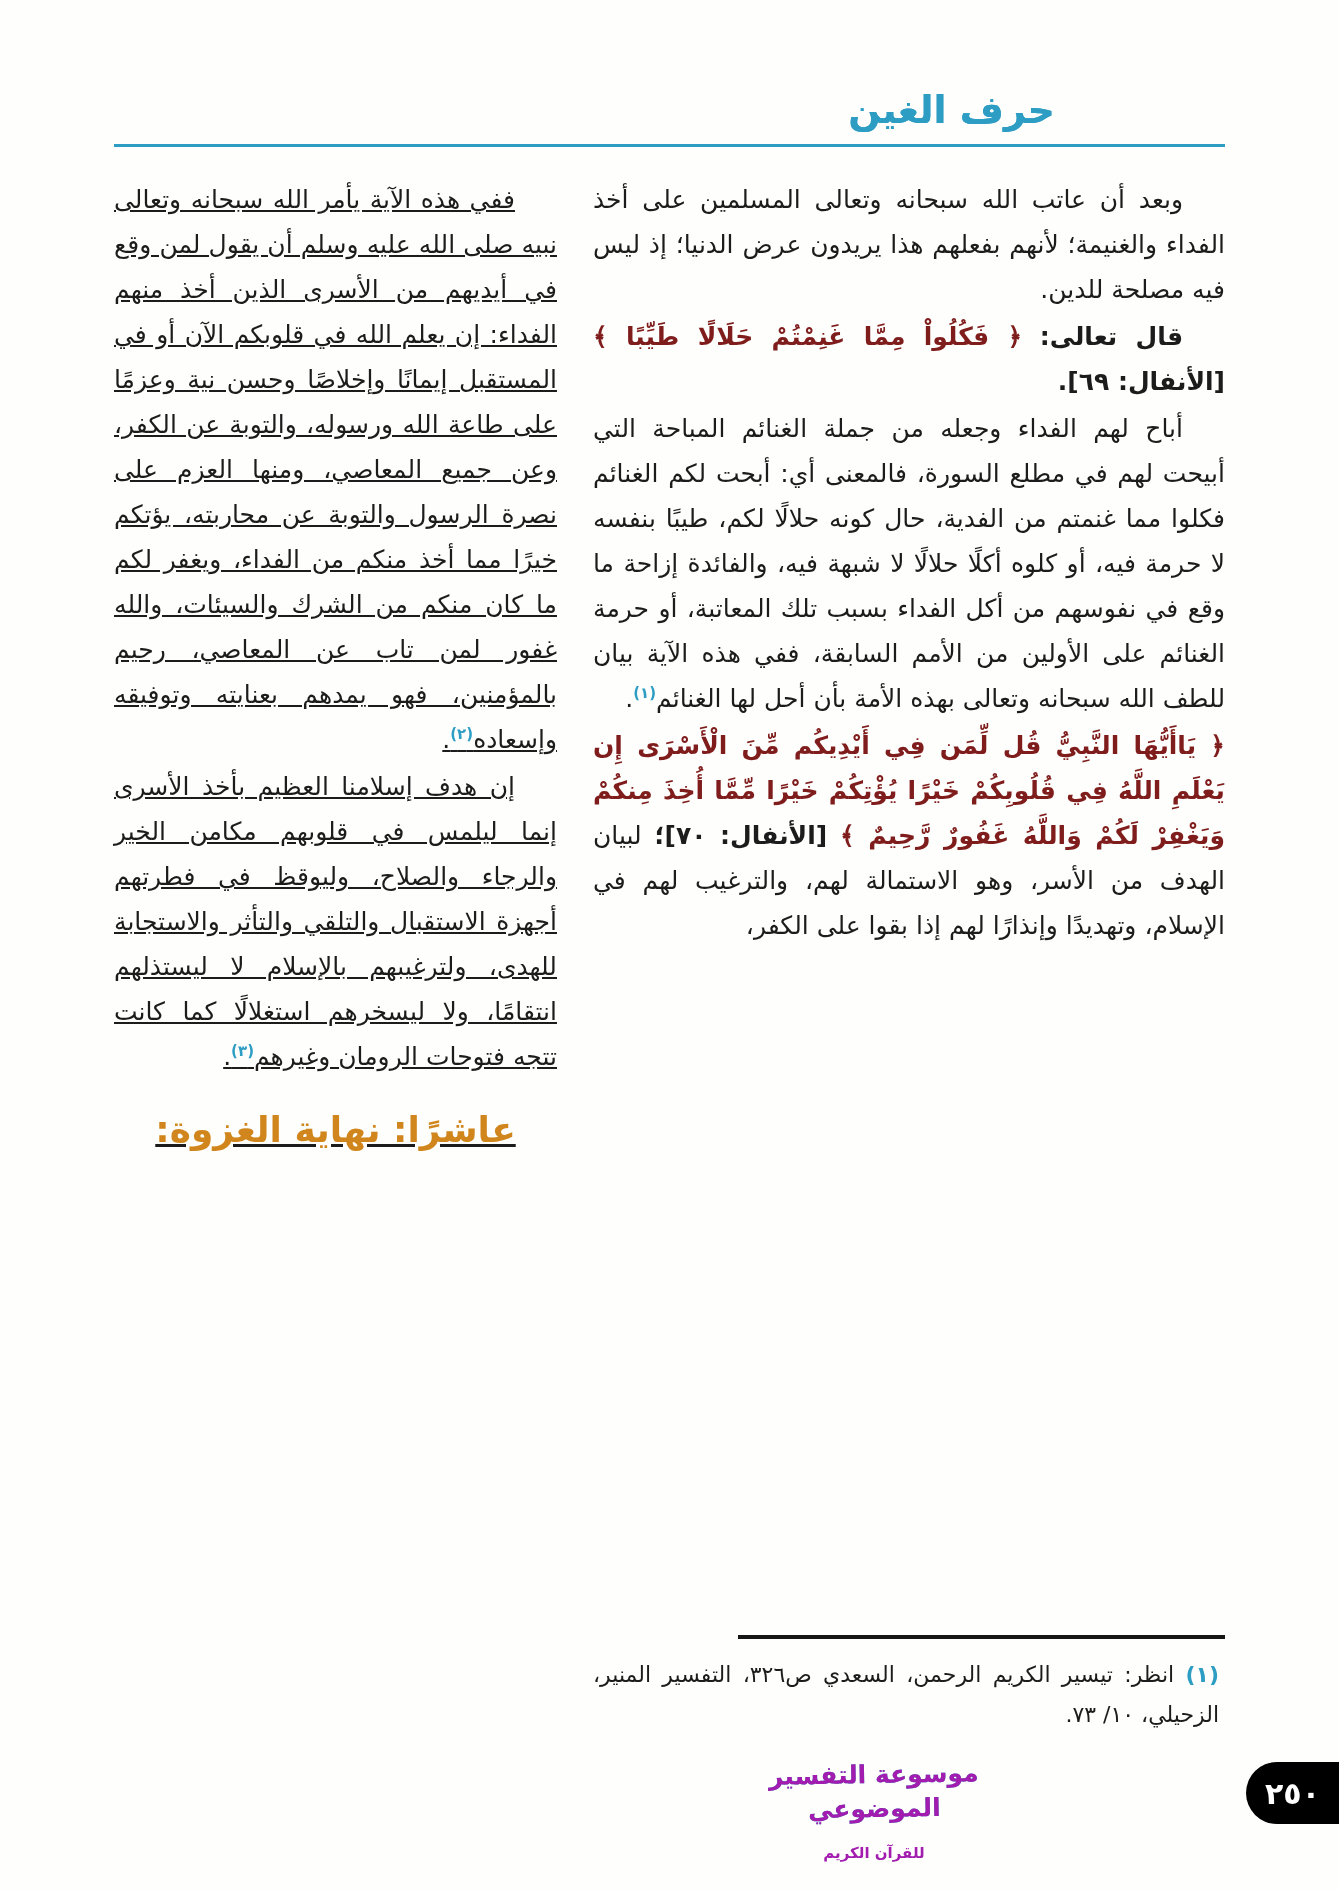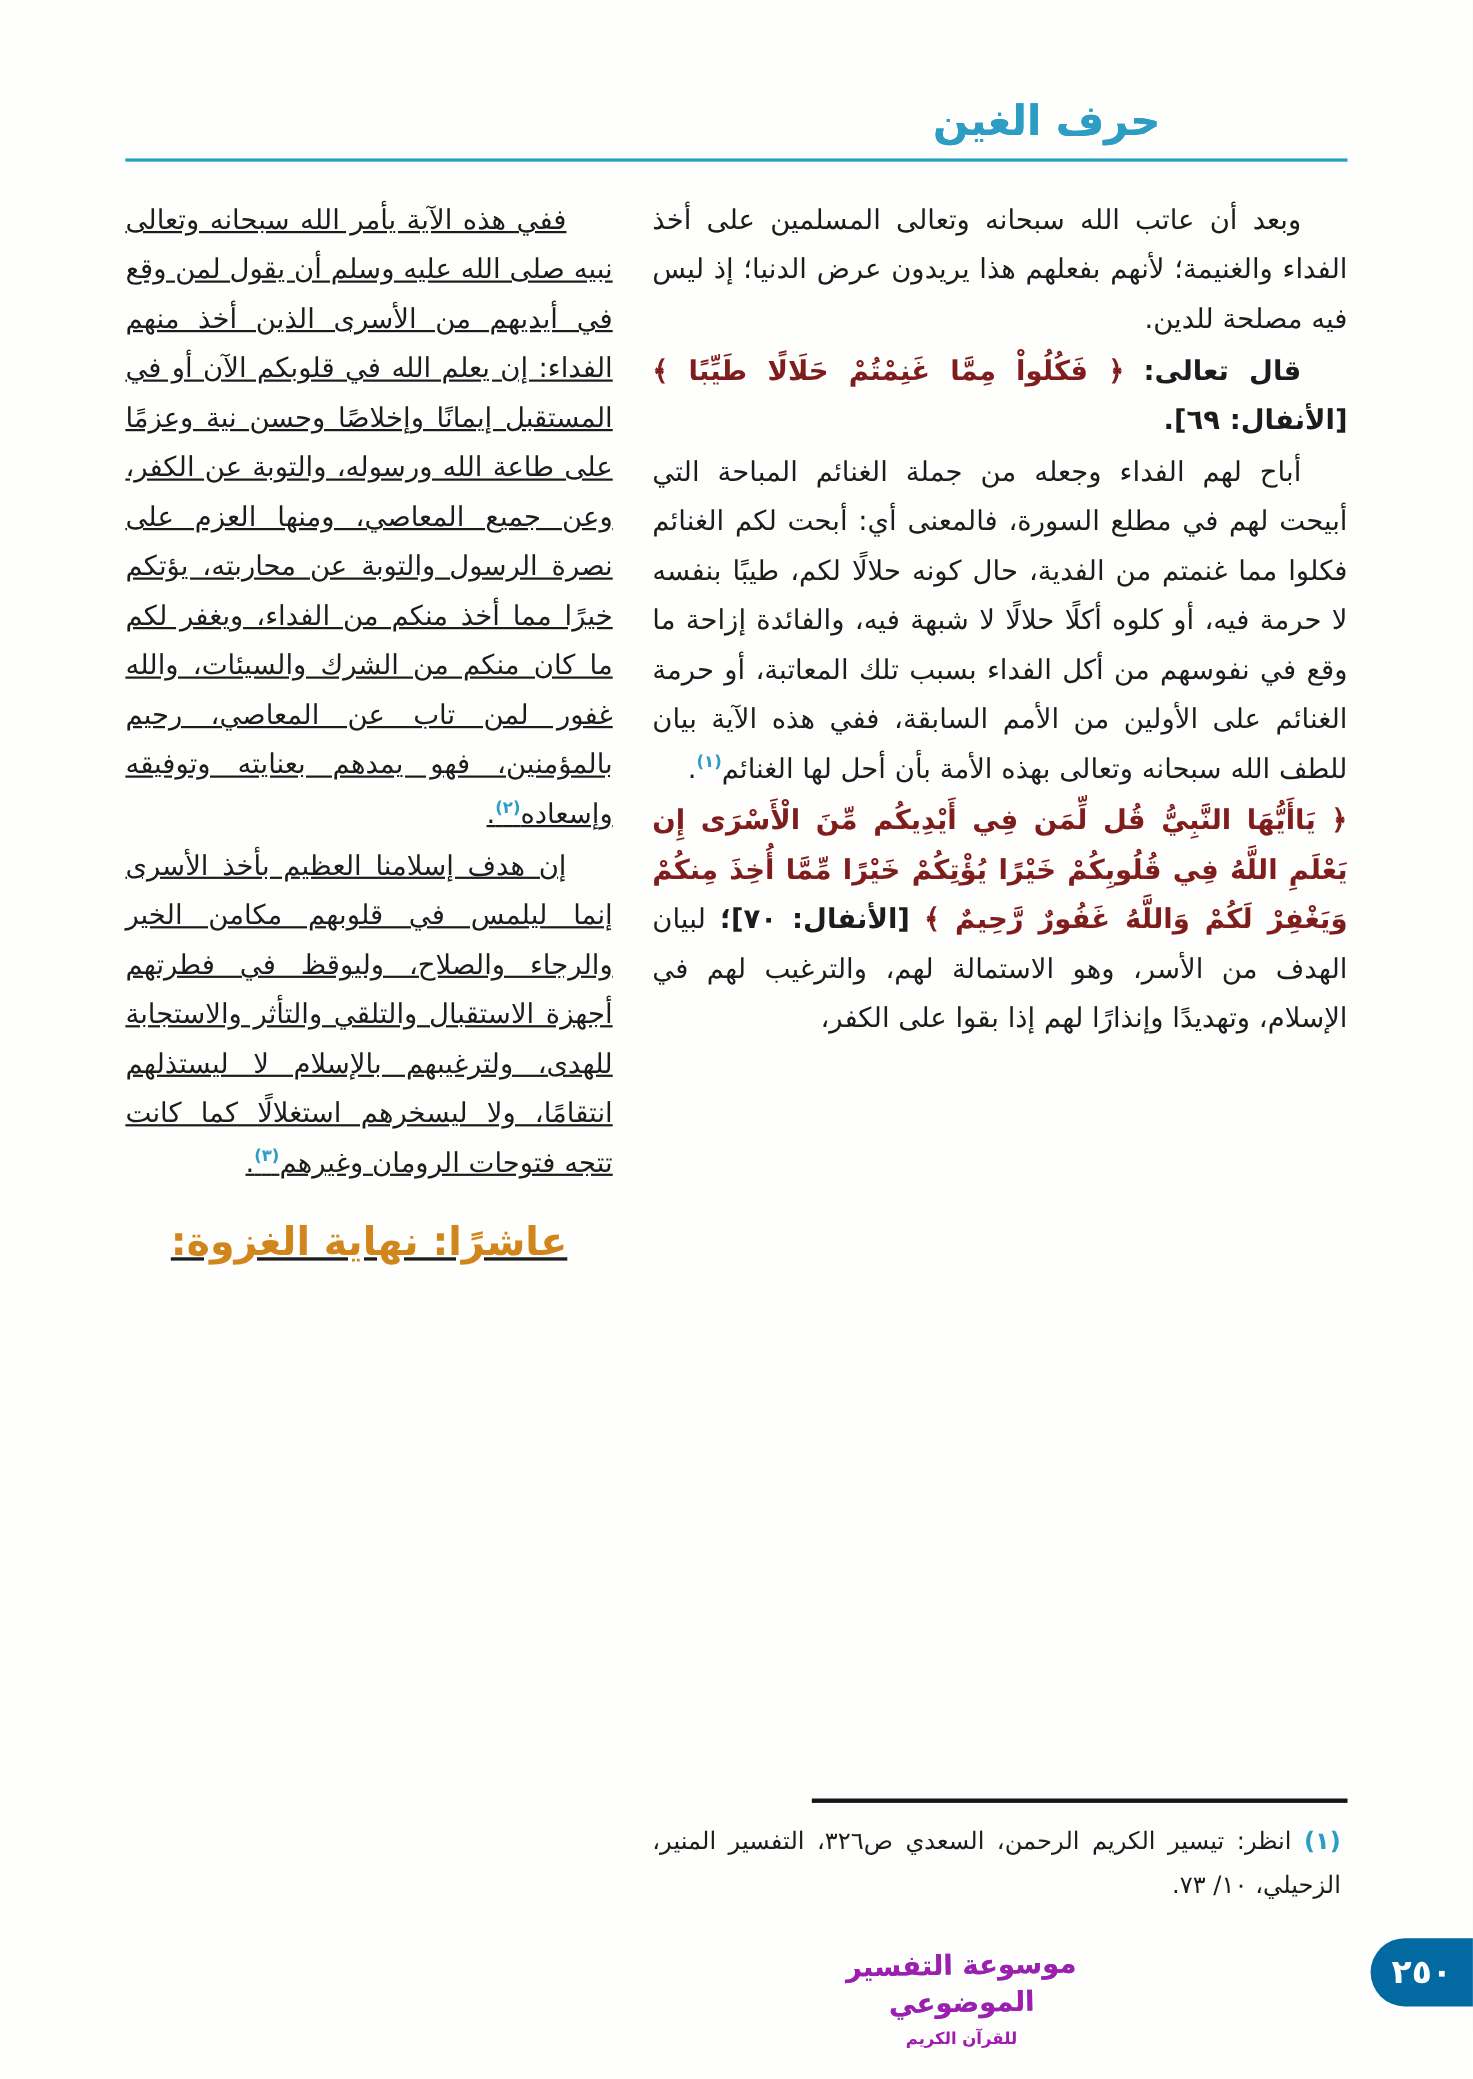--- a/index.html
+++ b/index.html
@@ -52,25 +52,25 @@
   .fnm-inline { color:#2d9dc3; font-weight:bold; }
 
   .emblem {
     position:absolute; bottom:28px; right:340px; width:250px; text-align:center;
     color:#a21caf;
   }
   .emblem-title {
     font-size:25px; font-weight:bold; line-height:34px; transform:rotate(-1deg);
     text-shadow:0 0 .5px #2d9dc3;
   }
-  .emblem-subtitle { font-size:15px; font-weight:bold; margin-top:6px; letter-spacing:2px; }
+  .emblem-subtitle { font-size:15px; font-weight:bold; margin-top:18px; letter-spacing:2px; }
 
   .page-badge {
     position:absolute; right:0; bottom:66px; width:93px; height:62px;
-    background:#0369a1; border-radius:34px 0 0 34px;
+    background:#000000; border-radius:34px 0 0 34px;
     display:flex; align-items:center; justify-content:center;
     color:#ffffff; font-size:30px; font-weight:bold;
   }
 </style>
 </head>
 <body>
 
 <div class="page">
 
   <header class="header">

